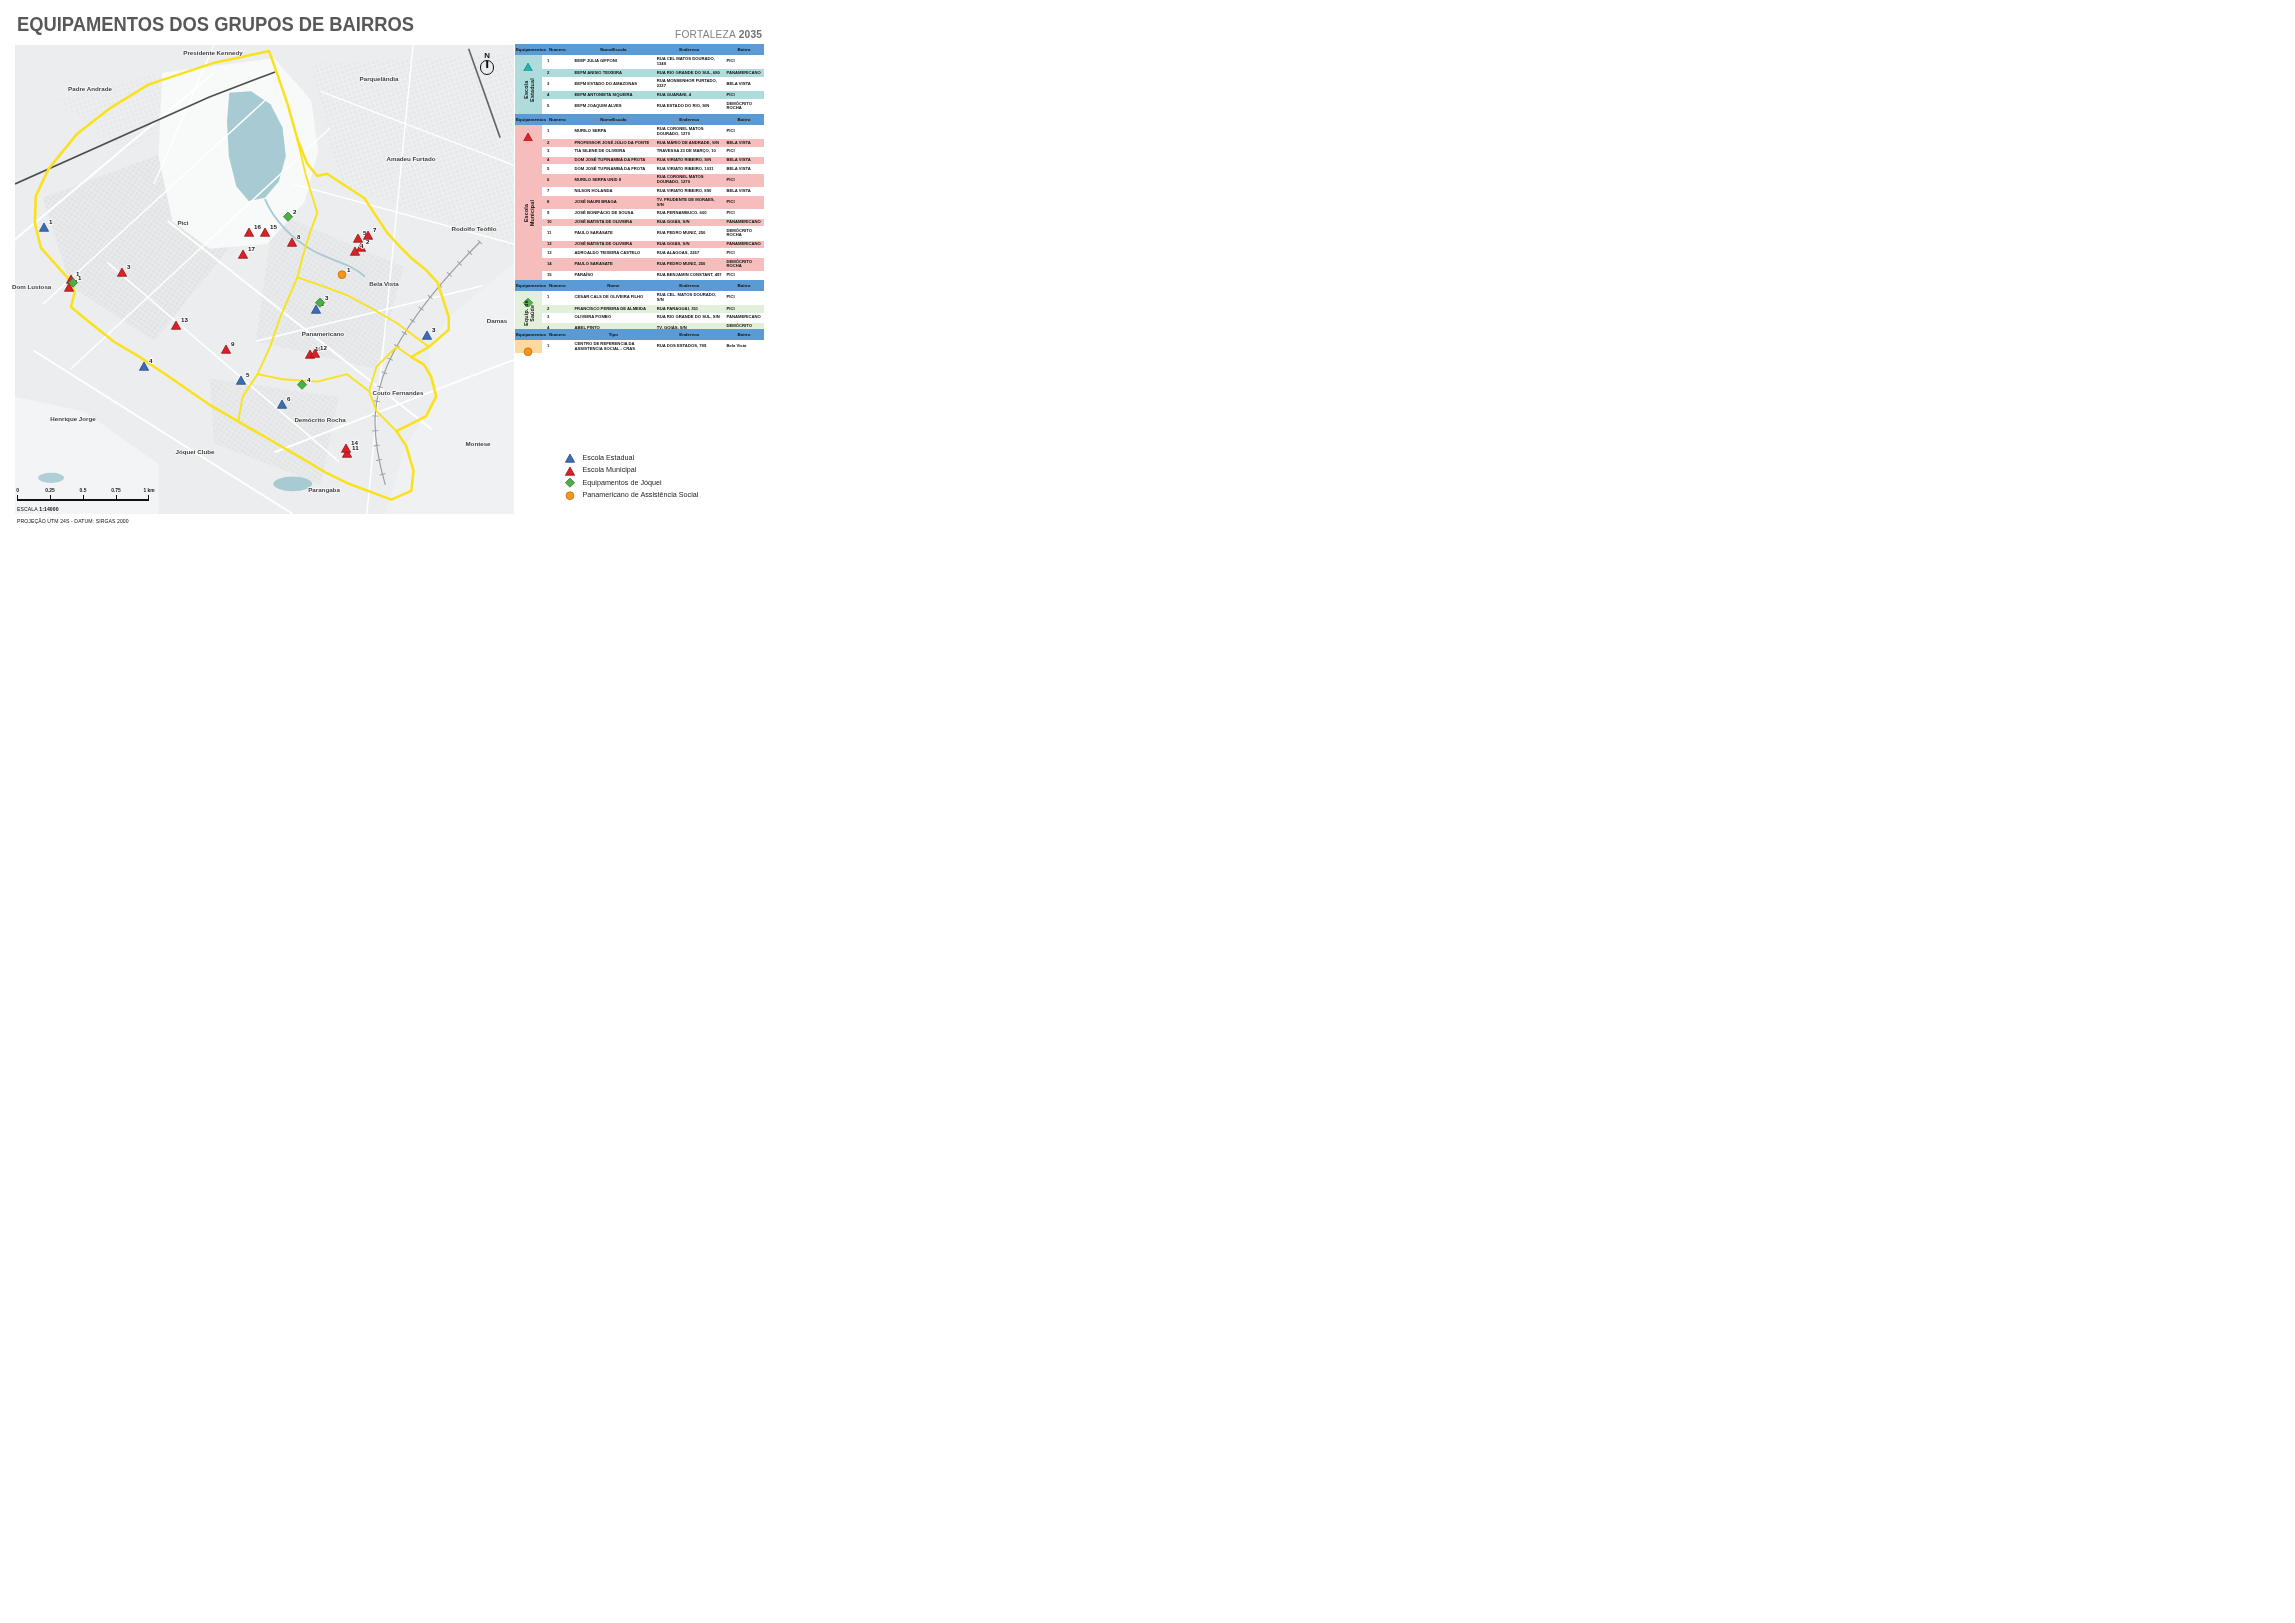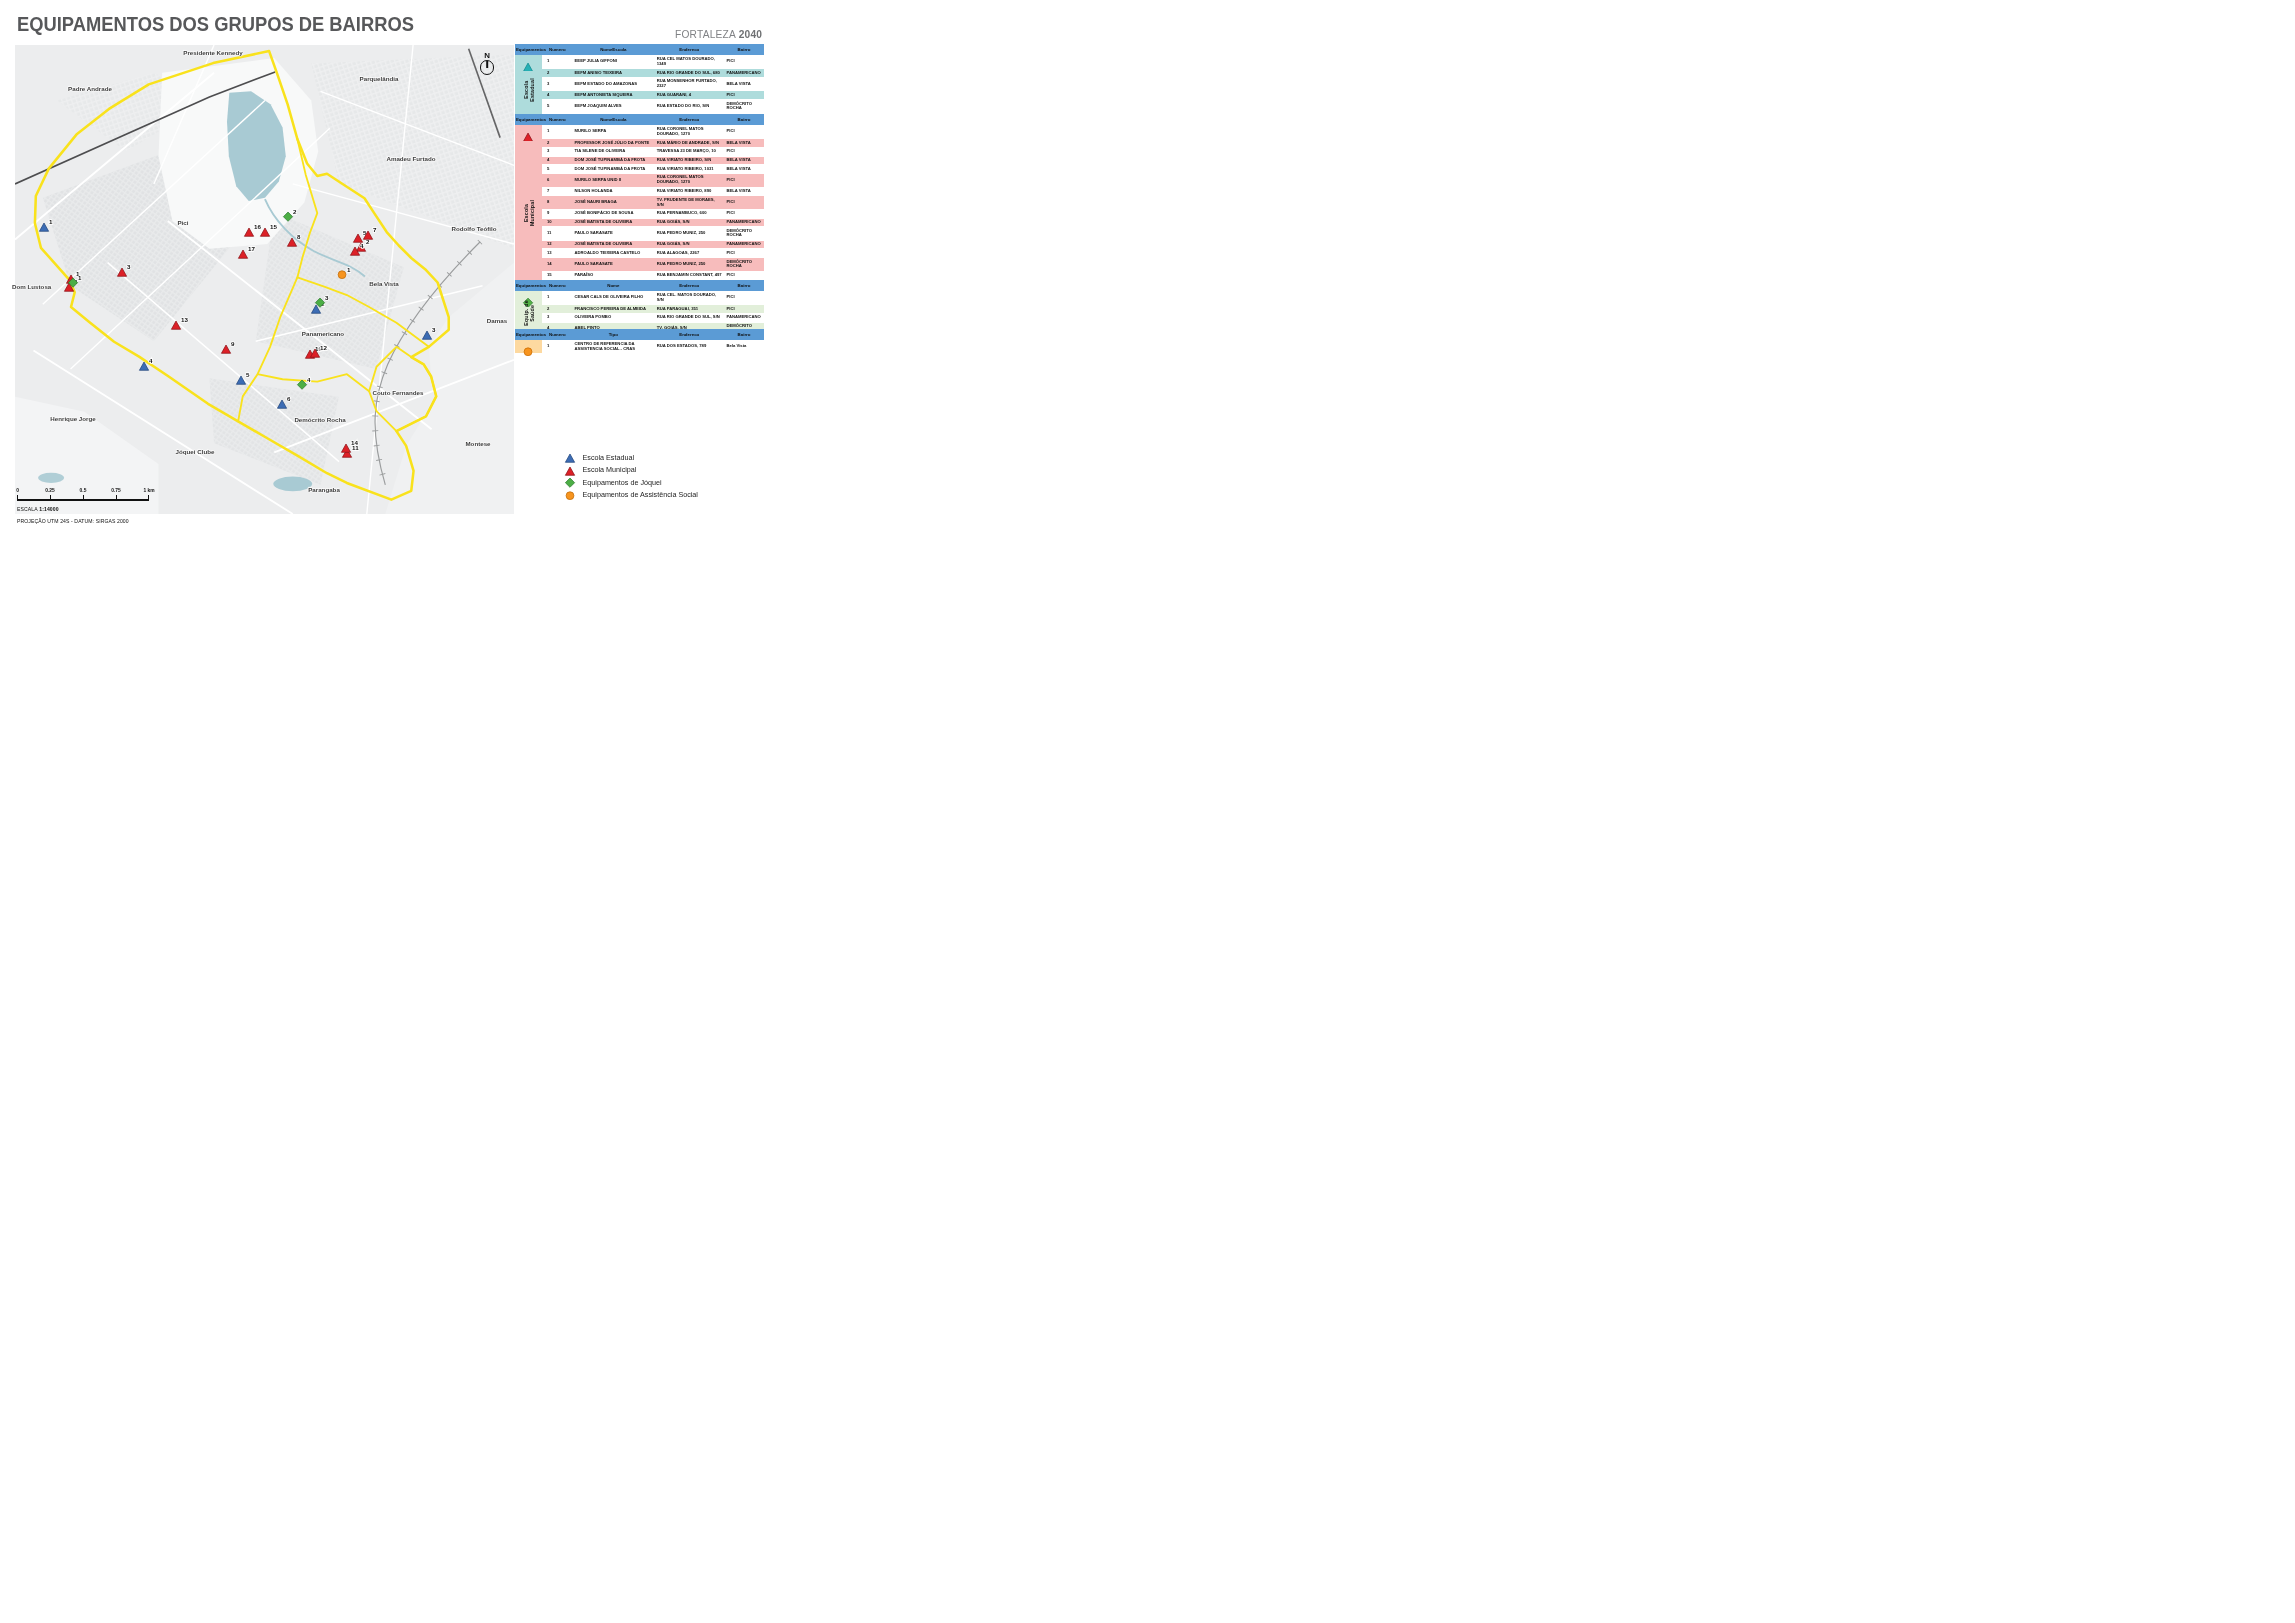--- a/index.html
+++ b/index.html
@@ -51,21 +51,21 @@
   .escala b{letter-spacing:0.1px;}
   .projecao{position:absolute;left:17px;top:518px;font-size:5.1px;color:#111;letter-spacing:0.1px;}
 </style>
 </head>
 <body>
 
 <div class="stage">
 
   <div class="title">EQUIPAMENTOS DOS GRUPOS DE BAIRROS</div>
   <div class="brand">
-    <span>FORTALEZA</span><span class="yr">2040</span>
+    <span>FORTALEZA</span><span class="yr">2035</span>
   </div>
 
   <div class="map">
     <svg class="base" width="499" height="469" viewBox="0 0 1078 1013">
       <defs>
         <pattern id="blk" width="9" height="9" patternUnits="userSpaceOnUse" patternTransform="rotate(35)">
           <rect width="9" height="9" fill="#e7e9ea"></rect>
             <rect x="1" y="1" width="6" height="6" fill="#dadcde"></rect>
         </pattern>
         <pattern id="blk2" width="10" height="10" patternUnits="userSpaceOnUse" patternTransform="rotate(-18)">
@@ -547,21 +547,21 @@
       <div class="litem">
         <span><svg width="12" height="15.7" xmlns="http://www.w3.org/2000/svg" viewBox="0 0 26 34">
             <polygon points="13,11 23,21 13,31 3,21" fill="#4cae45" stroke="#2d7a30" stroke-width="1.6" stroke-linejoin="round"></polygon>
           </svg></span>
         <span>Equipamentos de Jóquei</span>
       </div>
       <div class="litem">
         <span><svg width="12" height="15.7" xmlns="http://www.w3.org/2000/svg" viewBox="0 0 26 34">
             <circle cx="13" cy="21" r="8.5" fill="#f7941e" stroke="#bf6c0a" stroke-width="1.6"></circle>
           </svg></span>
-        <span>Equipamentos de Assistência Social</span>
+        <span>Panamericano de Assistência Social</span>
       </div>
     </div>
 
   <div class="scalebar">
     <div class="sb-labels" id="sb-labels">
         <span style="left: 0px; transform: translateX(-30%);">0</span>
         <span style="left: 33px;">0.25</span>
         <span style="left: 66px;">0.5</span>
         <span style="left: 99px;">0.75</span>
         <span style="left: 132px;">1 km</span>

